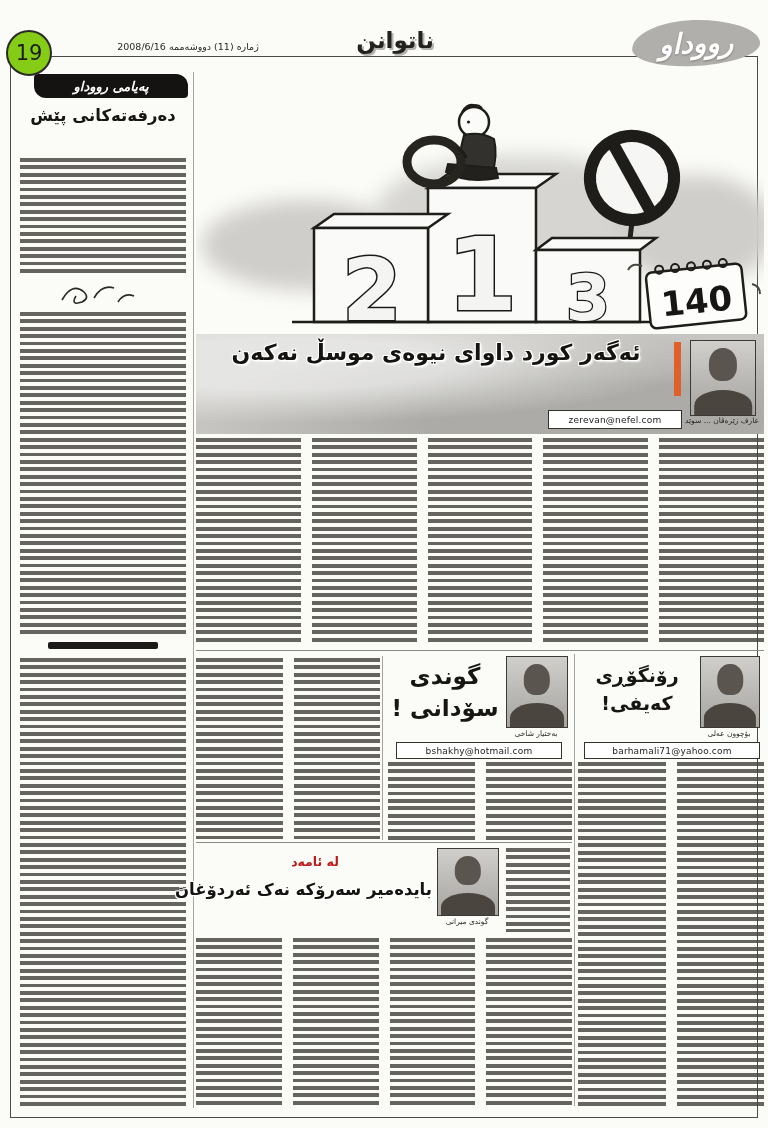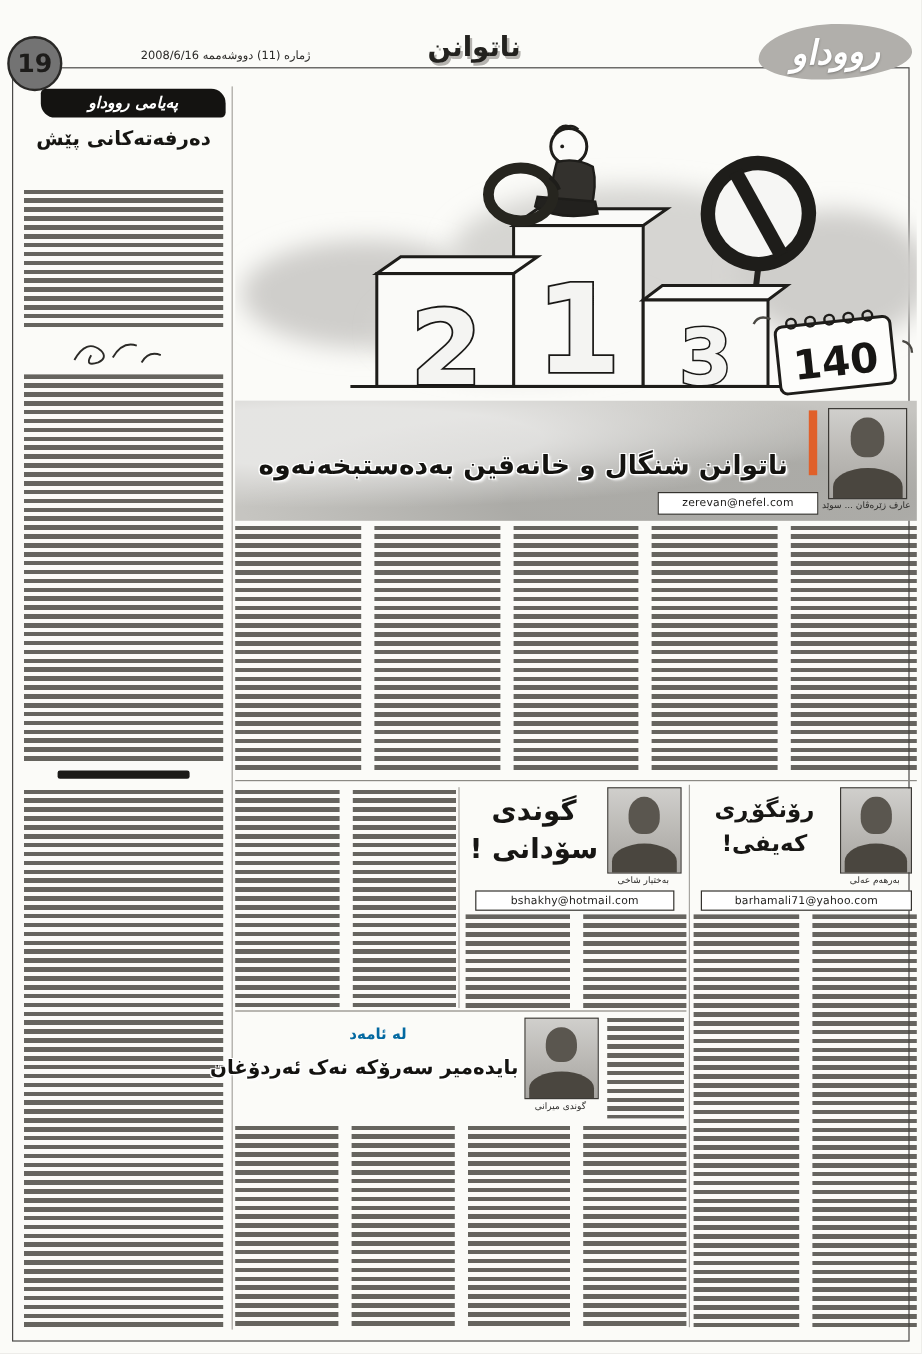--- a/index.html
+++ b/index.html
@@ -8,38 +8,38 @@
   .abs{position:absolute}
   .rtl{direction:rtl}
   .ctr{text-align:center}
   .frame{border:1.5px solid #4a4947}
   
   .tl{background-image:repeating-linear-gradient(to bottom,#45433d 0px,#45433d 3.8px,rgba(0,0,0,0) 3.8px,rgba(0,0,0,0) 7.4px);opacity:.82}
   .cols{display:flex;gap:11px}
   .cols>div{flex:1;height:100%}
   .vr{background:#a6a49f}
   .hr2{background:#8b8984}
-  .pagenum{border:2px solid #2a2927;border-radius:50%;background:#737373;display:flex;align-items:center;justify-content:center;font-size:21px;font-weight:bold;z-index:3}
+  .pagenum{border:2px solid #2a2927;border-radius:50%;background:#84cc16;display:flex;align-items:center;justify-content:center;font-size:21px;font-weight:normal;z-index:3}
   .issue{font-size:9.5px;color:#2a2927}
   .section{font-size:23px;font-weight:bold;color:#23221f;text-shadow:2px 2px 0 #b5b3af}
   .logo{background:#b1afab;border-radius:48% 52% 55% 45%/60% 55% 45% 40%;color:#fff;display:flex;align-items:center;justify-content:center;font-weight:bold;font-style:italic;font-size:28px;transform:rotate(-2deg);text-shadow:0 1px 2px rgba(0,0,0,.3);z-index:2}
   .banner{background:#141311;color:#fff;border-radius:4px 12px 4px 12px;display:flex;align-items:center;justify-content:center;font-weight:bold;font-style:italic;font-size:13px}
   .atitle{font-weight:bold;font-size:16.5px;line-height:1.25;color:#161512}
   .bylinebar{background:#1b1a18;border-radius:2px}
   .strip{background:radial-gradient(ellipse at 15% 30%,rgba(255,255,255,.55) 0 25%,transparent 60%),radial-gradient(ellipse at 70% 85%,rgba(110,110,106,.30) 0 30%,transparent 70%),#c6c5c1}
   .halo{text-shadow:1px 1px 0 #fff,-1px -1px 0 #fff,1px -1px 0 #fff,-1px 1px 0 #fff,2px 2px 2px rgba(255,255,255,.85)}
   .mainhl{font-weight:bold;font-size:22px;color:#141310;line-height:1.0}
   .orange{background:#e0602a}
   .photo{border:1px solid #3c3a36;background:linear-gradient(180deg,#d0cfcc 0%,#b9b7b3 55%,#a7a5a1 100%);overflow:hidden}
   .photo i{position:absolute;top:10%;left:50%;transform:translateX(-50%);width:44%;height:44%;background:#5a564f;border-radius:48% 48% 42% 42%}
   .photo b{position:absolute;bottom:-8%;left:50%;transform:translateX(-50%);width:90%;height:42%;background:#4a463f;border-radius:50% 50% 0 0}
   .caption{font-size:7.5px;line-height:1.2;color:#2a2927}
   .email{border:1px solid #34322e;background:#fff;font-size:9px;display:flex;align-items:center;justify-content:center;direction:ltr;letter-spacing:.2px;color:#1d1c1a}
   .subhl{font-weight:bold;color:#171614;line-height:1.05}
-  .kicker{font-size:12.5px;font-weight:bold;color:#0369a1}
+  .kicker{font-size:12.5px;font-weight:bold;color:#b91c1c}
   .mtitle{font-weight:bold;font-size:16.5px;white-space:nowrap;color:#141310}
 </style>
 </head>
 <body>
 
 <div class="page">
 
   <div class="abs frame" style="left:10px;top:56px;width:746px;height:1060px"></div>
 
   <div class="abs pagenum" style="left:6px;top:30px;width:42px;height:42px">19</div>
@@ -107,21 +107,21 @@
           <circle cx="498" cy="196" r="4"></circle>
           <circle cx="514" cy="196" r="4"></circle>
           <circle cx="530" cy="196" r="4"></circle>
       </g>
       <text x="500" y="243" font-size="34" font-weight="bold" fill="#171614" text-anchor="middle" font-family="'DejaVu Sans',sans-serif">140</text>
     </g>
     <path d="M446 196 q-10 -4 -14 4 M556 214 q8 2 8 10" stroke="#4a4843" stroke-width="2" fill="none"></path>
   </svg>
 
   <div class="abs strip" style="left:196px;top:334px;width:568px;height:100px">
-    <div class="abs mainhl halo rtl ctr" style="left:10px;top:44px;width:460px">ناتوانن شنگال و خانەقین بەدەستبخەنەوە</div>
+    <div class="abs mainhl halo rtl ctr" style="left:10px;top:8px;width:460px">ئەگەر کورد داوای نیوەی موسڵ نەکەن</div>
     <div class="abs orange" style="left:478px;top:8px;width:7px;height:54px"></div>
     <div class="abs photo" style="left:494px;top:6px;width:64px;height:74px">
         <i></i>
         <b></b>
       </div>
     <div class="abs caption rtl ctr" style="left:486px;top:82px;width:80px">عارف زێرەڤان ... سوێد</div>
     <div class="abs email" style="left:352px;top:76px;width:132px;height:17px">zerevan@nefel.com</div>
   </div>
 
   <div class="abs cols" style="left:196px;top:438px;width:568px;height:206px">
@@ -152,21 +152,21 @@
     <div class="tl"></div>
     <div class="tl"></div>
   </div>
 
   <div class="abs subhl rtl ctr" style="left:580px;top:666px;width:114px;font-size:19px">رۆنگۆڕی</div>
   <div class="abs subhl rtl ctr" style="left:580px;top:694px;width:114px;font-size:19px">کەیفی!</div>
   <div class="abs photo" style="left:700px;top:656px;width:58px;height:70px">
       <i></i>
       <b></b>
     </div>
-  <div class="abs caption rtl ctr" style="left:694px;top:729px;width:70px">بەرهەم عەلی</div>
+  <div class="abs caption rtl ctr" style="left:694px;top:729px;width:70px">بۆچوون عەلی</div>
   <div class="abs email" style="left:584px;top:742px;width:174px;height:15px">barhamali71@yahoo.com</div>
   <div class="abs cols" style="left:578px;top:762px;width:186px;height:344px">
     <div class="tl"></div>
     <div class="tl"></div>
   </div>
 
   <div class="abs hr2" style="left:196px;top:842px;width:376px;height:1px"></div>
   <div class="abs kicker rtl ctr" style="left:200px;top:854px;width:230px">لە ئامەد</div>
   <div class="abs mtitle halo rtl ctr" style="left:198px;top:880px;width:234px">بایدەمیر سەرۆکە نەک ئەردۆغان</div>
   <div class="abs photo" style="left:437px;top:848px;width:60px;height:66px">

